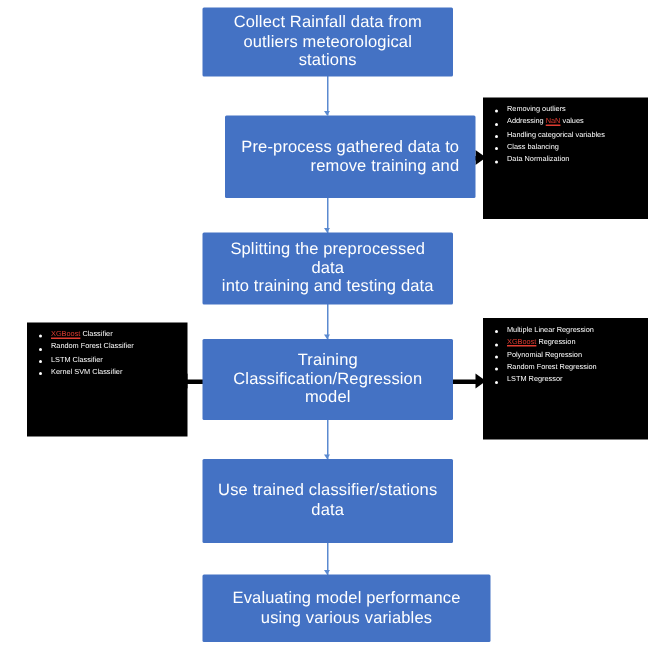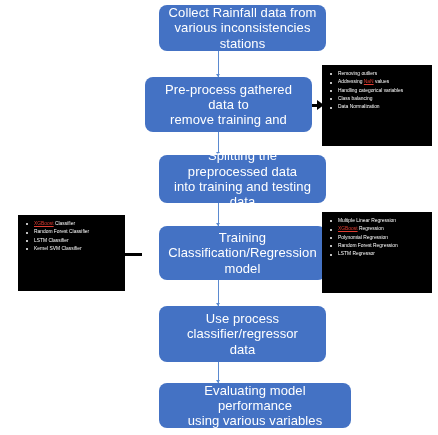--- a/index.html
+++ b/index.html
@@ -9,32 +9,31 @@
     font-family:"Liberation Sans", sans-serif;
     overflow:hidden;
     position:relative;
   }
   #canvas{position:absolute;left:0;top:0;width:438px;height:435px;}
 
   
   .pbox{
     position:absolute;
     background:#4472C4;
-    border-radius:8px;
+    border-radius:1px;
     color:#ffffff;
     display:flex;
     align-items:center;
     justify-content:center;
     text-align:center;
     line-height:1.18;
-    font-size:13px;
+    font-size:11px;
     letter-spacing:0.1px;
     padding:2px 8px;
     box-sizing:border-box;
-    margin-left:24px;
   }
   .pbox span{display:block;}
 
   
   .nbox{
     position:absolute;
     background:#000000;
     color:#ffffff;
     box-sizing:border-box;
     padding:6px 4px 6px 3px;
@@ -123,25 +122,25 @@
 
   <div class="hline" style="left:124px;top:252.5px;width:18px;"></div>
   <div class="harrow-l" style="left:118px;top:249px;"></div>
 
   <div class="hline" style="left:300px;top:252.5px;width:19px;"></div>
   <div class="harrow-r" style="left:317px;top:249px;"></div>
 
   <div class="pbox" style="left:135px;top:5px;width:167px;height:46px;">
     <div>
       <span>Collect Rainfall data from</span>
-      <span>various inconsistencies stations</span>
-    </div>
-  </div>
-
-  <div class="pbox" style="left:121px;top:77px;width:167px;height:55px;">
+      <span>outliers meteorological stations</span>
+    </div>
+  </div>
+
+  <div class="pbox" style="left:150px;top:77px;width:167px;height:55px;text-align:right;">
     <div>
       <span>Pre-process gathered data to</span>
       <span>remove training and</span>
     </div>
   </div>
 
   <div class="pbox" style="left:135px;top:155px;width:167px;height:48px;">
     <div>
       <span>Splitting the preprocessed data</span>
       <span>into training and testing data</span>
@@ -150,21 +149,21 @@
 
   <div class="pbox" style="left:135px;top:226px;width:167px;height:54px;">
     <div>
       <span>Training</span>
       <span>Classification/Regression model</span>
     </div>
   </div>
 
   <div class="pbox" style="left:135px;top:306px;width:167px;height:56px;">
     <div>
-      <span>Use process classifier/regressor</span>
+      <span>Use trained classifier/stations</span>
       <span>data</span>
     </div>
   </div>
 
   <div class="pbox" style="left:135px;top:383px;width:192px;height:45px;">
     <div>
       <span>Evaluating model performance</span>
       <span>using various variables</span>
     </div>
   </div>

